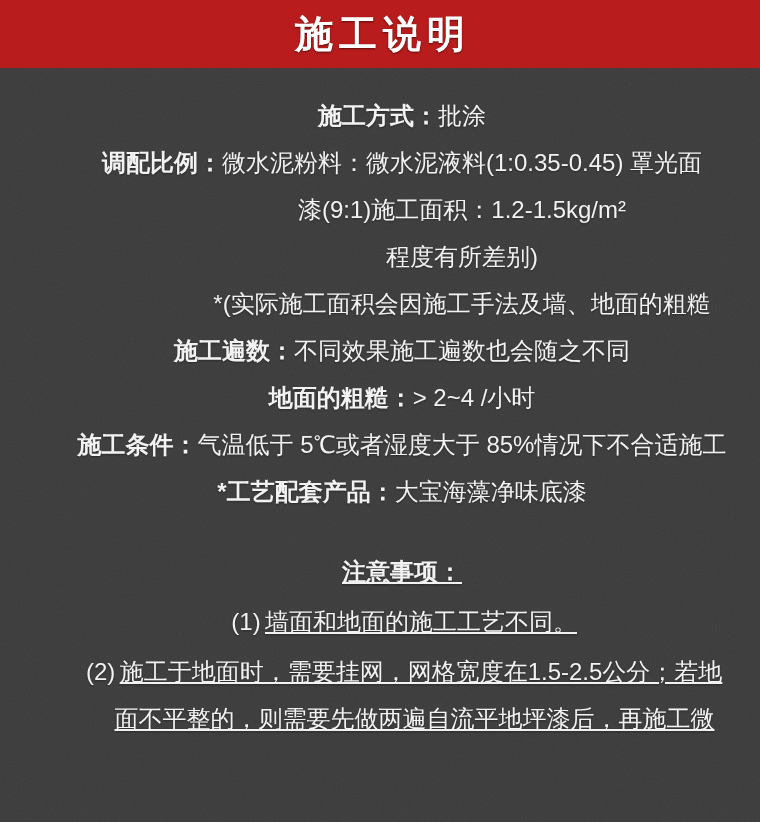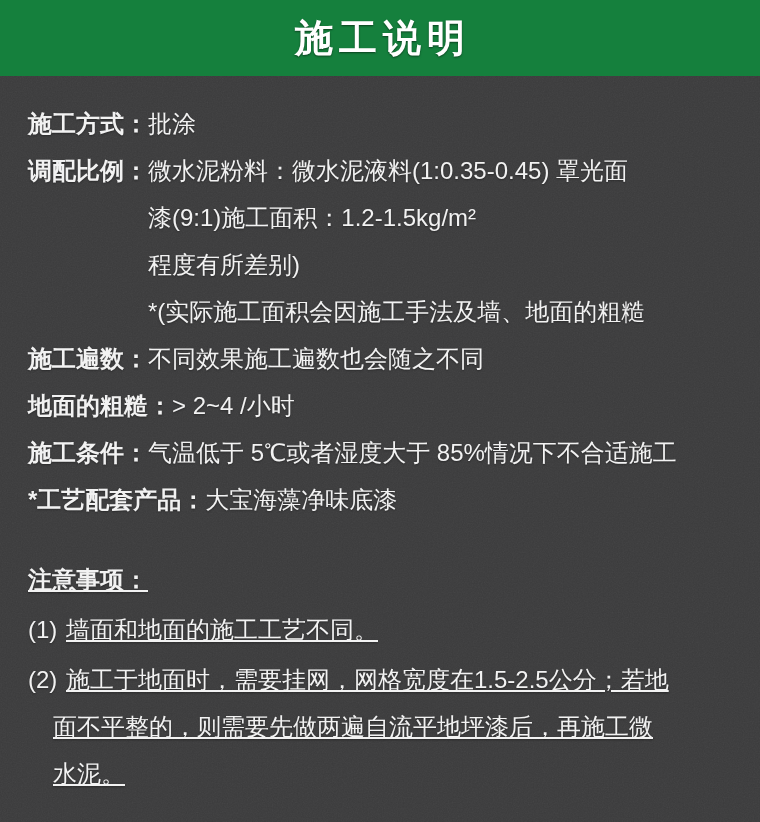--- a/index.html
+++ b/index.html
@@ -19,41 +19,42 @@
   .noise {
     position: absolute;
     inset: 0;
     width: 100%;
     height: 100%;
     pointer-events: none;
   }
   .titlebar {
     position: relative;
     z-index: 1;
-    height: 76px;
-    background: #15803d;
+    height: 68px;
+    background: #b91c1c;
     display: flex;
     align-items: center;
     justify-content: center;
   }
   .page-title {
     margin: 0;
     font-size: 38px;
     font-weight: 700;
     letter-spacing: 6px;
     padding-left: 6px; 
     color: #ffffff;
     text-shadow: 0 1px 2px rgba(0,0,0,.5);
   }
   .content {
     position: relative;
     z-index: 1;
-    padding: 24px 28px 0 28px;
+    padding: 24px 28px 0 72px;
     font-size: 24px;
     text-shadow: 0 1px 2px rgba(0,0,0,.35);
+    text-align: center;
   }
   .line {
     line-height: 47px;
     min-height: 47px;
     white-space: nowrap;
   }
   .spec-label {
     font-weight: 700;
   }
   .spec-cont {
@@ -126,18 +127,17 @@
     <section class="notes">
       <div class="line notes-title">注意事项：</div>
 
       <div class="note-item">
         <div class="line"><span class="note-num">(1)</span><span>墙面和地面的施工工艺不同。</span></div>
       </div>
 
       <div class="note-item">
         <div class="line"><span class="note-num">(2)</span><span>施工于地面时，需要挂网，网格宽度在1.5-2.5公分；若地</span></div>
         <div class="line note-cont">面不平整的，则需要先做两遍自流平地坪漆后，再施工微</div>
-        <div class="line note-cont">水泥。</div>
       </div>
     </section>
 
   </main>
 </div>
 
 </body></html>

